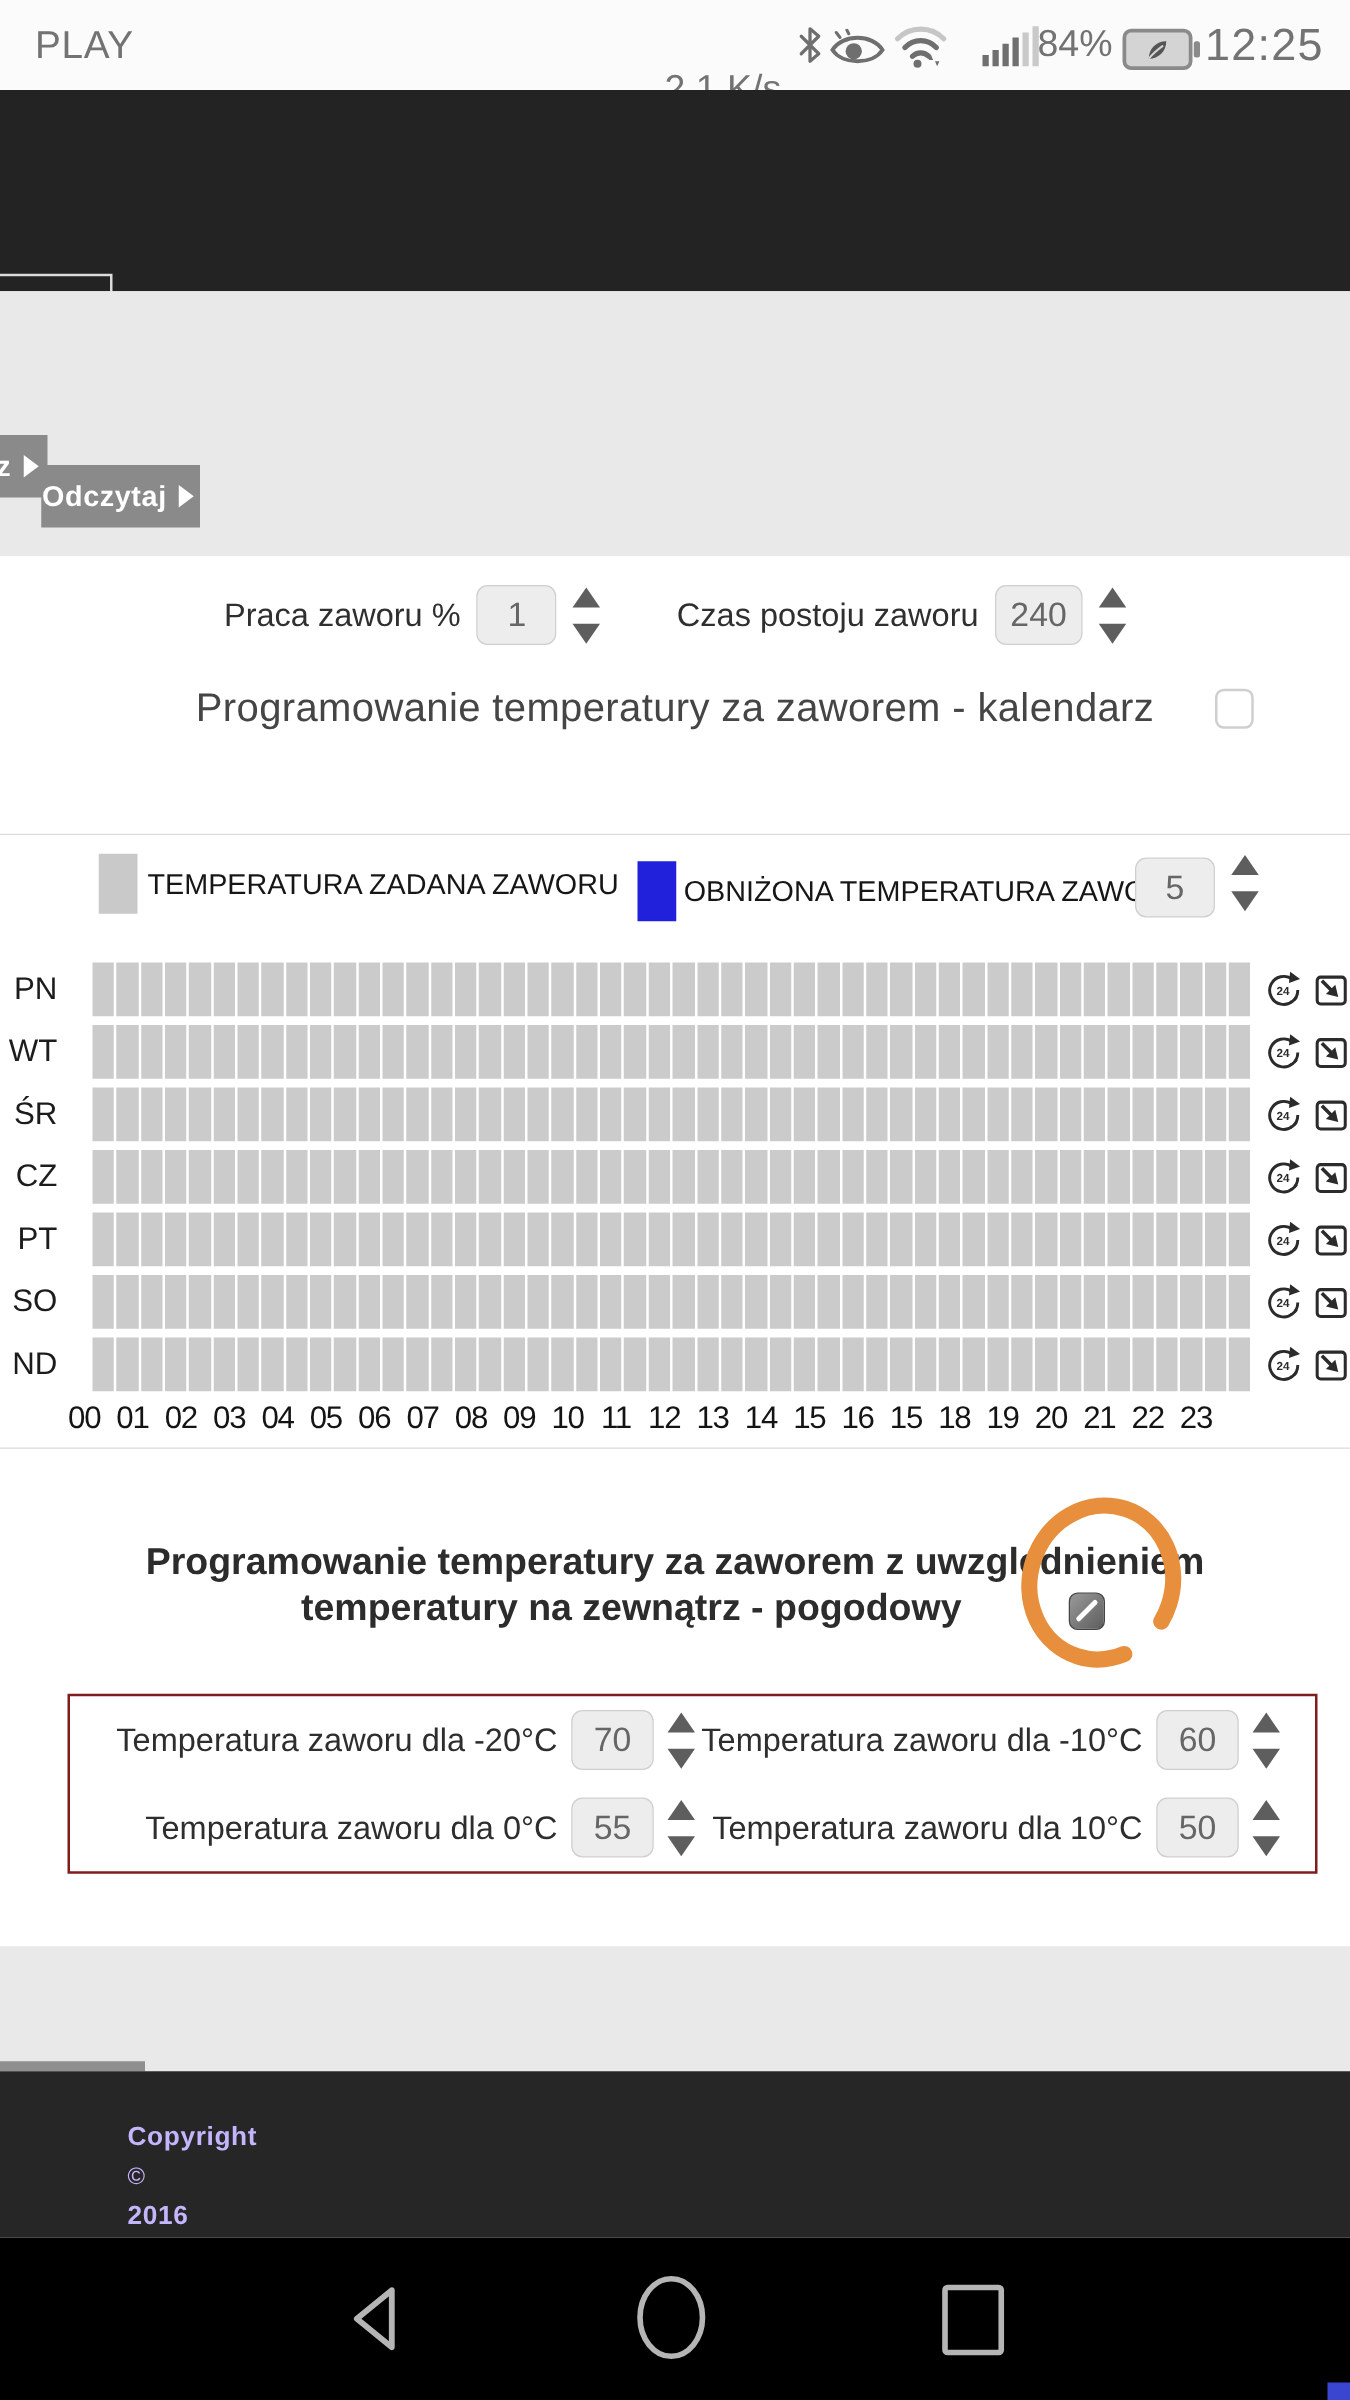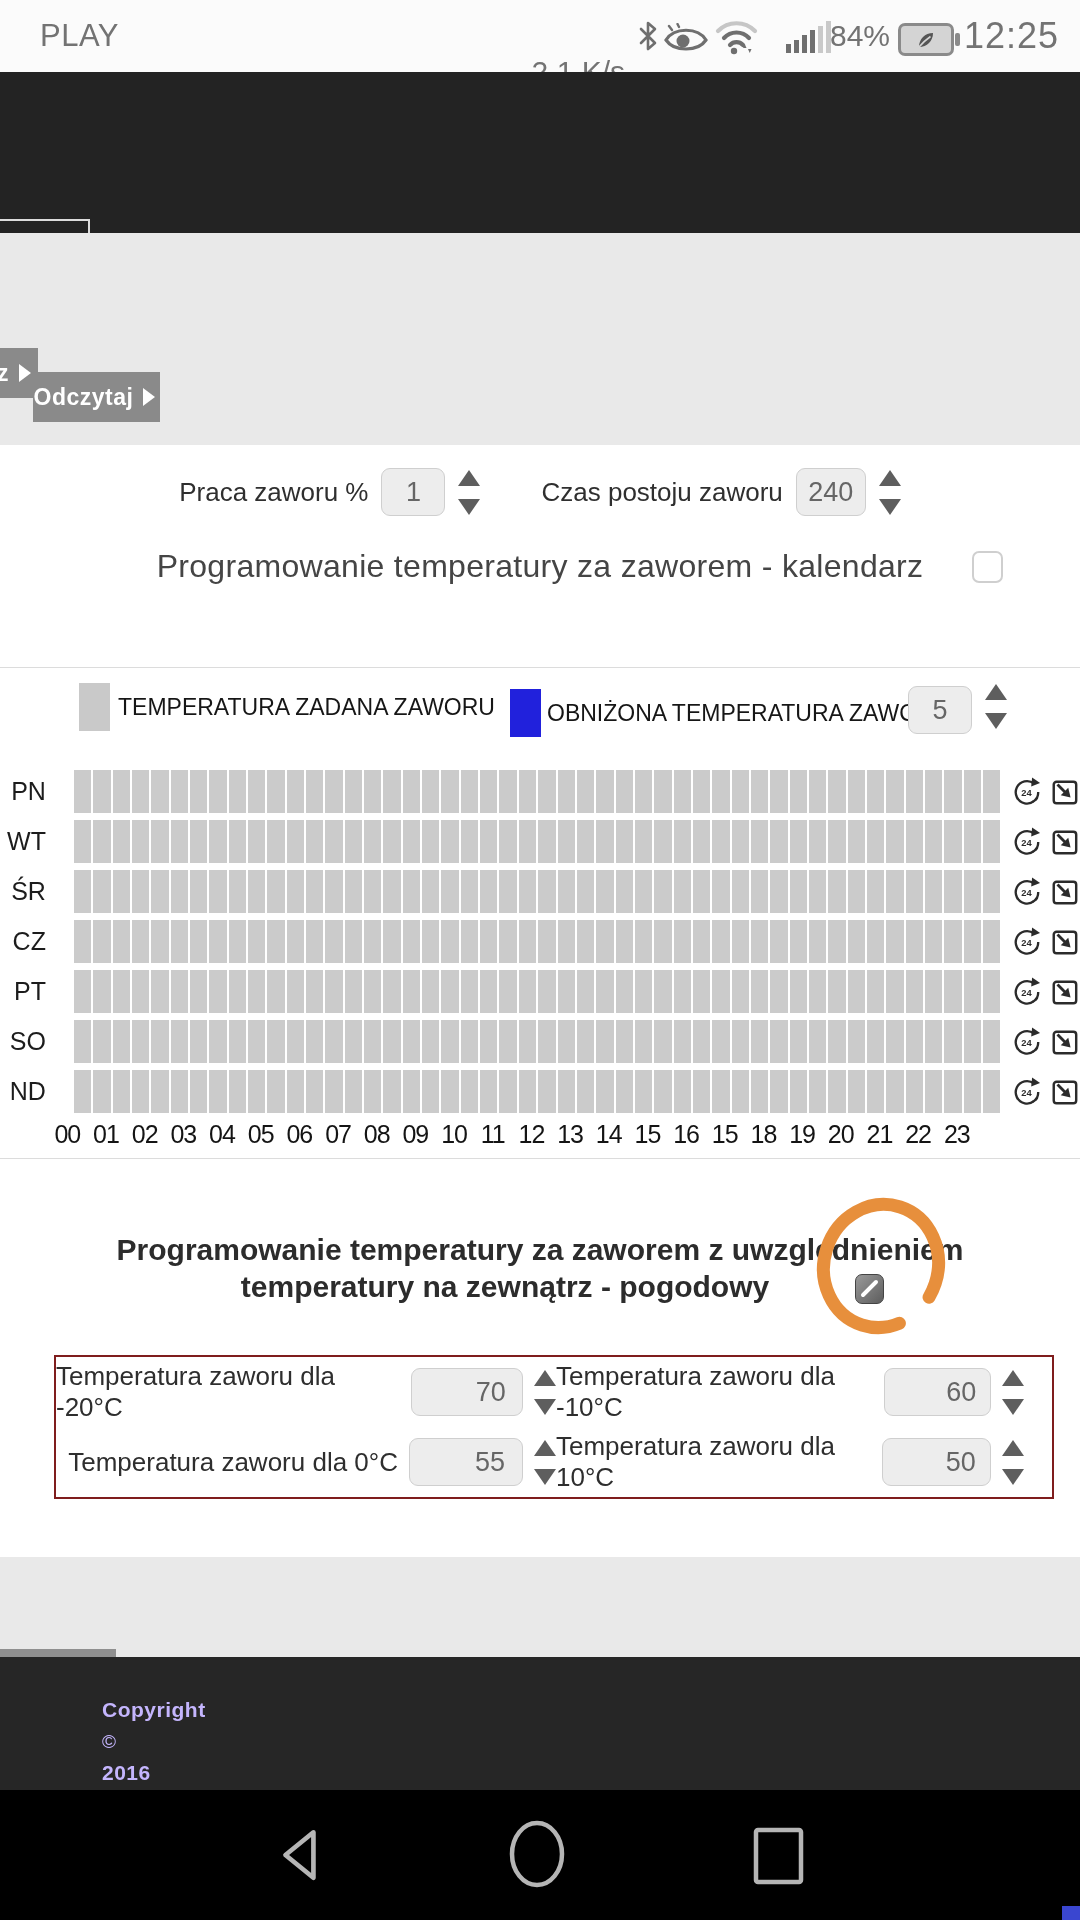--- a/index.html
+++ b/index.html
@@ -2,21 +2,21 @@
 <html><head>
 <meta charset="utf-8">
 <style>
   html,body{margin:0;padding:0;background:#444;}
   .screen{position:relative;width:1080px;height:1920px;margin:0 auto;background:#fff;overflow:hidden;
           font-family:"Liberation Sans",sans-serif;}
 
   
   .status-bar{position:absolute;left:0;top:0;width:1080px;height:72px;background:#fbfbfb;}
   .status-bar .txt{position:absolute;top:0;height:72px;display:flex;align-items:center;color:#737373;}
-  .carrier{left:40px;font-size:31px;letter-spacing:.5px;}
+  .carrier{left:28px;font-size:31px;letter-spacing:.5px;}
   .speed{left:495px;width:130px;justify-content:flex-end;font-size:30px;margin-top:36px;}
   .pct{left:830px;font-size:30px;}
   .time{left:964px;font-size:36px;letter-spacing:1px;color:#6f6f6f;}
   .sicon{position:absolute;}
   .bt{left:636px;top:19px;}
   .eye{left:664px;top:23px;}
   .wifi{left:714px;top:17px;}
   .bars{left:786px;top:20px;width:50px;height:33px;display:flex;align-items:flex-end;gap:3px;}
   .bars i{display:block;width:5px;background:#6f6f6f;}
   .bars i.lt{background:#c9c9c9;}
@@ -86,21 +86,21 @@
   .t2a{top:1233px;}
   .t2b{top:1270px;padding-right:70px;width:1010px;}
   .cb2{left:855px;top:1274px;background:linear-gradient(135deg,#9a9a9a 0%,#5d5d5d 100%);border:1px solid #444;}
   .cb2 svg{position:absolute;left:3px;top:3px;}
   .annotation{position:absolute;left:796px;top:1196px;pointer-events:none;}
 
   .temp-box{position:absolute;left:54px;top:1355px;width:968px;height:140px;border:2px solid #7f1d1d;
             display:grid;grid-template-columns:500px 1fr;align-items:center;padding-right:28px;}
   .tfield{display:flex;justify-content:flex-end;align-items:center;gap:11px;}
   .tlabel{font-size:26px;color:#2e2e2e;}
-  .tfield .num-input{width:64px;padding-left:48px;}
+  .tfield .num-input{width:64px;}
 
   
   .band2{position:absolute;left:0;top:1557px;width:1080px;height:100px;background:#e9e9e9;}
   .tab{position:absolute;left:0;top:92px;width:116px;height:8px;background:#8f8f8f;}
   .page-footer{position:absolute;left:0;top:1657px;width:1080px;height:133px;background:#262626;color:#c4b5fd;}
   .f1{position:absolute;left:102px;top:41px;font-size:21px;font-weight:600;letter-spacing:.5px;}
   .f2{position:absolute;left:102px;top:74px;font-size:19px;}
   .f3{position:absolute;left:102px;top:104px;font-size:21px;font-weight:700;letter-spacing:.5px;}
 
   

